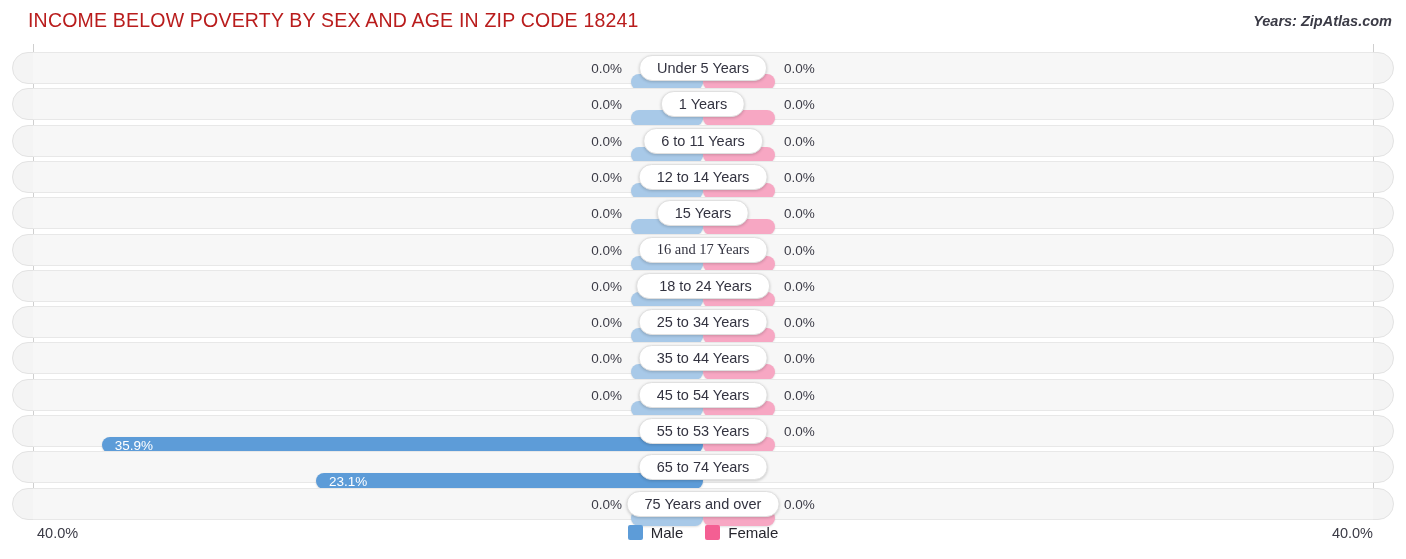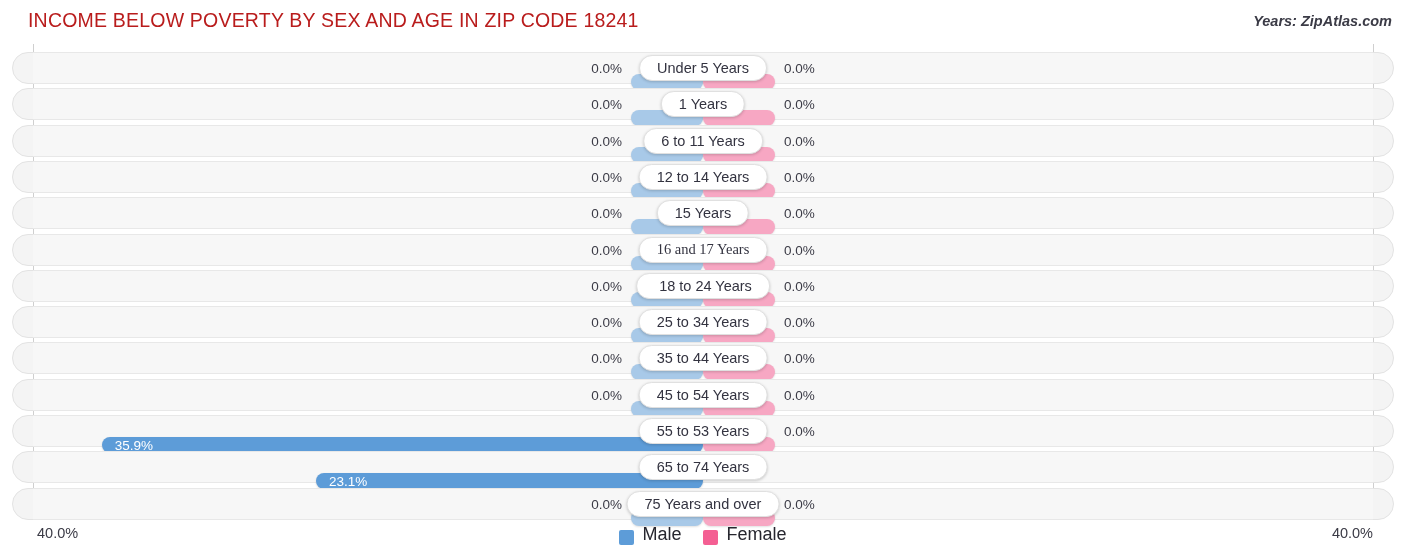--- a/index.html
+++ b/index.html
@@ -162,23 +162,23 @@
     position: absolute;
     left: 0; top: 6px;
     width: 1406px;
     display: flex;
     justify-content: center;
     align-items: center;
     gap: 22px;
   }
   .legend-item {
     display: flex;
-    align-items: flex-end;
+    align-items: center;
     gap: 8px;
-    font-size: 18px;
+    font-size: 15px;
     color: #26262e;
   }
   .legend-swatch {
     width: 15px; height: 15px;
     border-radius: 2px;
     display: inline-block;
   }
 </style>
 </head>
 <body>

